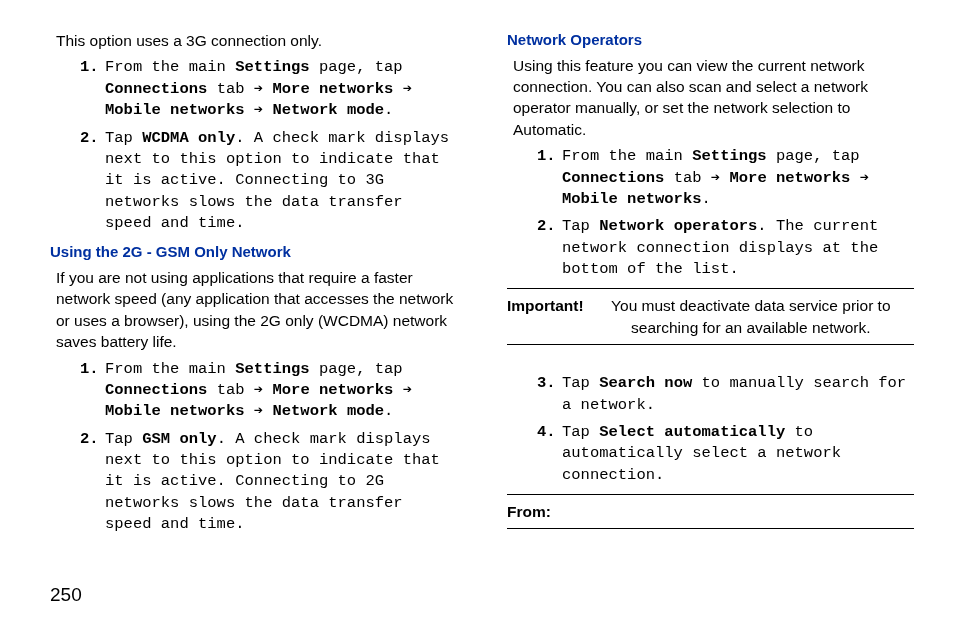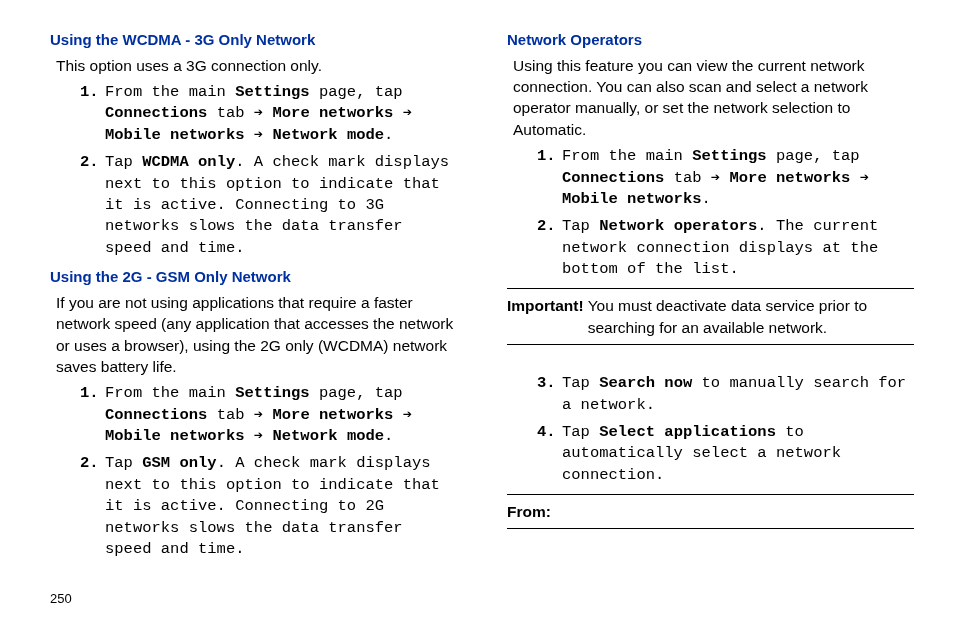--- a/index.html
+++ b/index.html
@@ -60,46 +60,46 @@
     top: 0;
     font-weight: bold;
   }
   .b { font-weight: bold; }
   .arrow { font-weight: bold; }
   .note-block {
     border-top: 1.5px solid #000;
     border-bottom: 1.5px solid #000;
     padding: 6px 0;
     margin: 8px 0 8px 0;
+    text-align: center;
   }
   .note-flex {
     display: flex;
   }
   .note-label {
     font-weight: bold;
     flex-shrink: 0;
     margin-right: 4px;
   }
   .note-text {
     flex: 1;
   }
   .page-num {
     position: absolute;
     left: 50px;
     bottom: 30px;
-    font-size: 13px;
+    font-size: 19px;
   }
 </style>
 </head>
 <body>
 
 <div class="page">
   <div class="col col-left body">
 
-    <div class="heading">Using the WCDMA - 3G Only Network</div>
     <div class="intro">This option uses a 3G connection only.</div>
     <ol class="steps">
       <li>
         <span>From the main </span><span class="b">Settings</span><span> page, tap </span><span class="b">Connections</span><span> tab </span><span class="arrow"> ➔ </span><span class="b">More networks</span><span class="arrow"> ➔ </span><span class="b">Mobile networks</span><span class="arrow"> ➔ </span><span class="b">Network mode</span><span>.</span>
       </li>
       <li>
         <span>Tap </span><span class="b">WCDMA only</span><span>. A check mark displays next to this option to indicate that it is active. Connecting to 3G networks slows the data transfer speed and time.</span>
       </li>
     </ol>
 
@@ -134,21 +134,21 @@
         <div class="note-label">Important!</div>
         <div class="note-text"> You must deactivate data service prior to searching for an available network.</div>
       </div>
     </div>
 
     <ol class="steps" start="3" style="counter-reset: step 2; margin-top: 28px;">
       <li>
         <span>Tap </span><span class="b">Search now</span><span> to manually search for a network.</span>
       </li>
       <li>
-        <span>Tap </span><span class="b">Select applications</span><span> to automatically select a network connection.</span>
+        <span>Tap </span><span class="b">Select automatically</span><span> to automatically select a network connection.</span>
       </li>
     </ol>
 
     <div class="note-block">
       <div class="note-flex">
         <div class="note-label">From:</div>
       </div>
     </div>
 
   </div>

